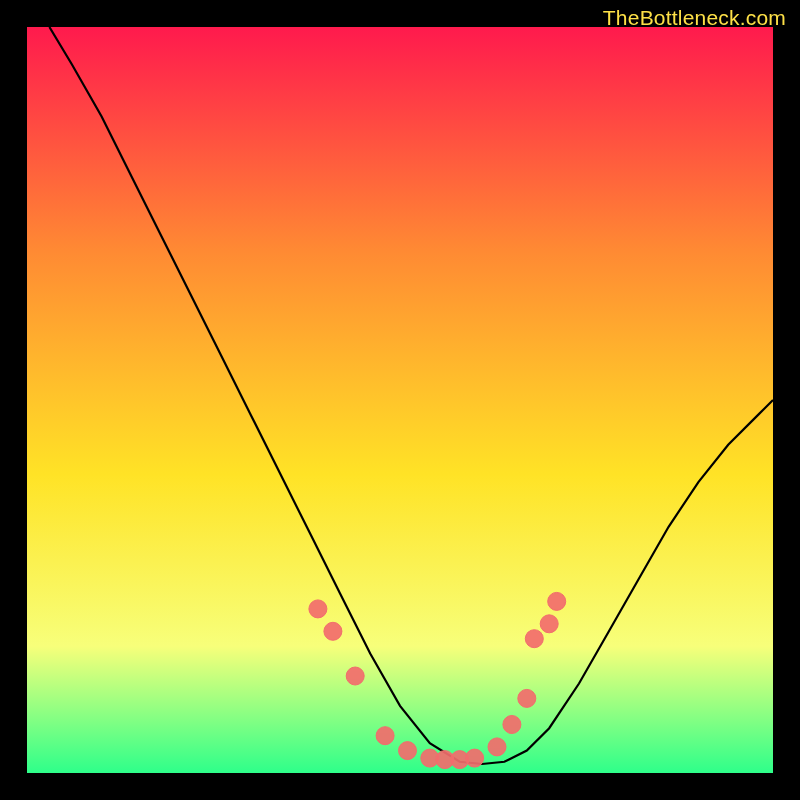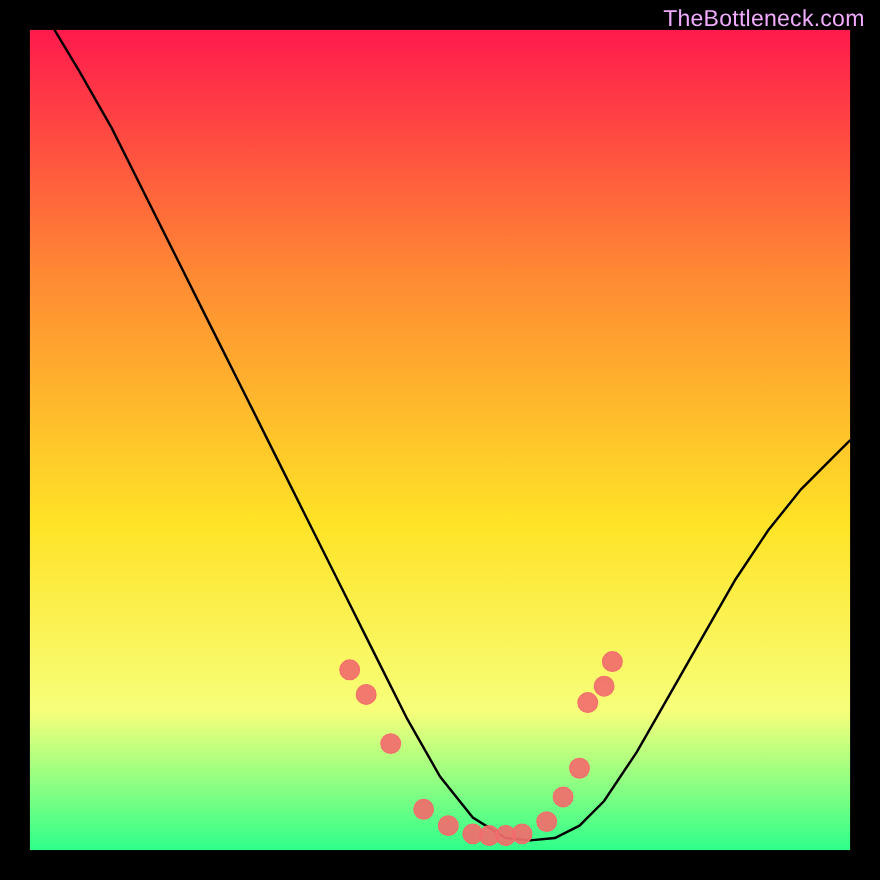--- a/index.html
+++ b/index.html
@@ -14,21 +14,21 @@
   .frame {
     position: relative;
     width: 800px;
     height: 800px;
     background: #000;
   }
   .watermark {
     position: absolute;
     top: 6px;
     right: 14px;
-    color: #f0abfc;
+    color: #fde047;
     font-size: 21px;
     font-weight: 500;
     letter-spacing: 0.2px;
     z-index: 5;
   }
   .plot {
     position: absolute;
     left: 27px;
     top: 27px;
     width: 746px;

